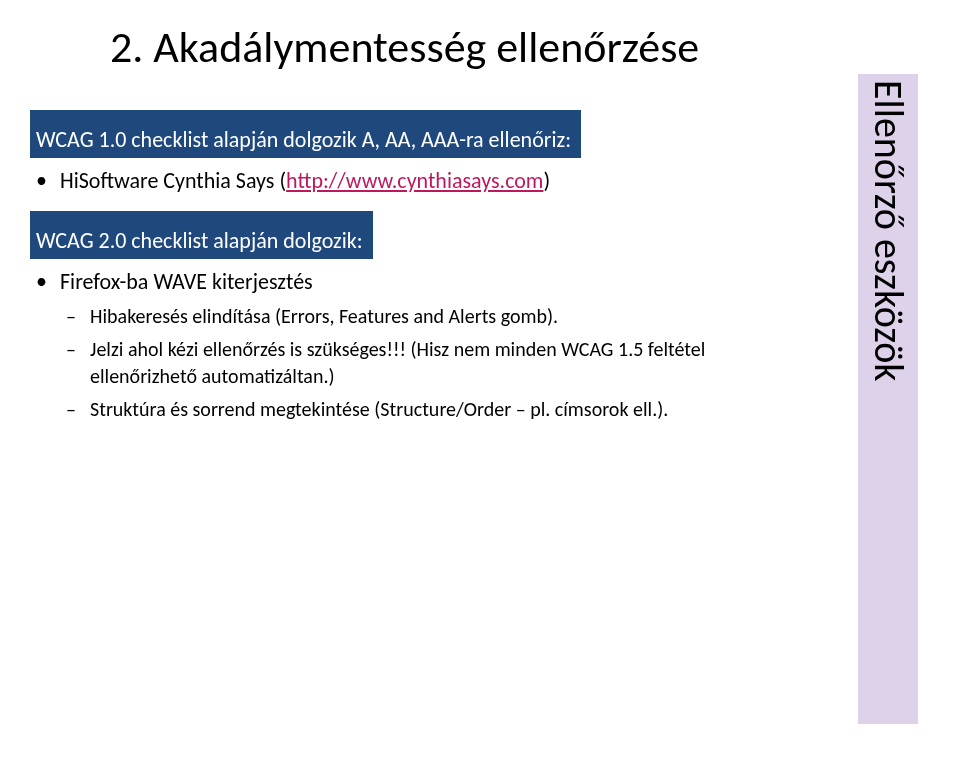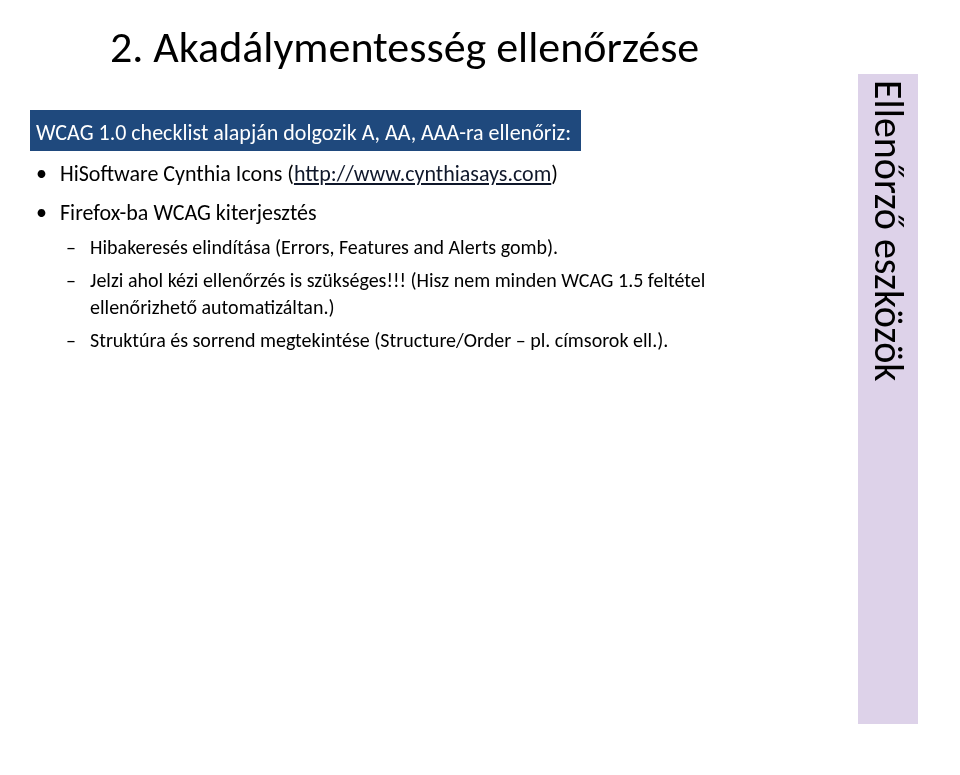--- a/index.html
+++ b/index.html
@@ -27,21 +27,21 @@
   .content {
     padding: 30px 0 0 30px;
     font-size: 22px;
     line-height: 1.35;
     width: 780px;
   }
   .label-box {
     display: inline-block;
     background: #1f497d;
     color: #fff;
-    padding: 8px 10px 3px 6px;
+    padding: 15px 10px 3px 6px;
     font-size: 22px;
     margin: 6px 0 4px 0;
   }
   ul.level1 {
     list-style: none;
     padding: 0;
     margin: 0 0 10px 0;
   }
   ul.level1 > li {
     position: relative;
@@ -68,21 +68,21 @@
     font-size: 20px;
   }
   ul.level2 > li::before {
     content: "–";
     position: absolute;
     left: 6px;
     top: 0;
     font-size: 20px;
     color: #000;
   }
-  .link { color: #0f172a; text-decoration: underline; }
+  .link { color: #be185d; text-decoration: underline; }
   .sidebar {
     position: absolute;
     right: 42px;
     top: 74px;
     width: 60px;
     height: 650px;
     background: #ddd2e9;
   }
   .sidebar-text {
     position: absolute;
@@ -101,27 +101,28 @@
 
 <div class="slide">
 
   <div class="title">2. Akadálymentesség ellenőrzése</div>
 
   <div class="content">
 
     <div class="label-box">WCAG 1.0 checklist alapján dolgozik A, AA, AAA-ra ellenőriz:</div>
     <ul class="level1">
       <li>
-        <span>HiSoftware Cynthia Icons (</span><span class="link">http://www.cynthiasays.com</span><span>)</span>
+        <span>HiSoftware Cynthia Says (</span><span class="link">http://www.cynthiasays.com</span><span>)</span>
       </li>
     </ul>
 
+    <div class="label-box">WCAG 2.0 checklist alapján dolgozik:</div>
     <ul class="level1">
       <li>
-        <span>Firefox-ba WCAG kiterjesztés</span>
+        <span>Firefox-ba WAVE kiterjesztés</span>
         <ul class="level2">
           <li>Hibakeresés elindítása (Errors, Features and Alerts gomb).</li>
           <li>Jelzi ahol kézi ellenőrzés is szükséges!!! (Hisz nem minden WCAG 1.5 feltétel ellenőrizhető automatizáltan.)</li>
           <li>Struktúra és sorrend megtekintése (Structure/Order – pl. címsorok ell.).</li>
         </ul>
       </li>
     </ul>
 
   </div>
 

